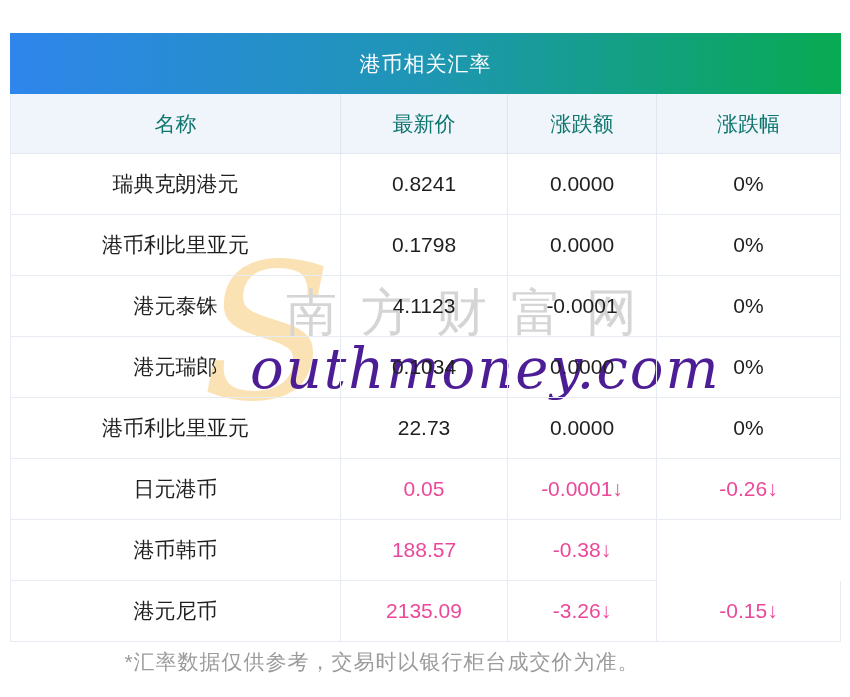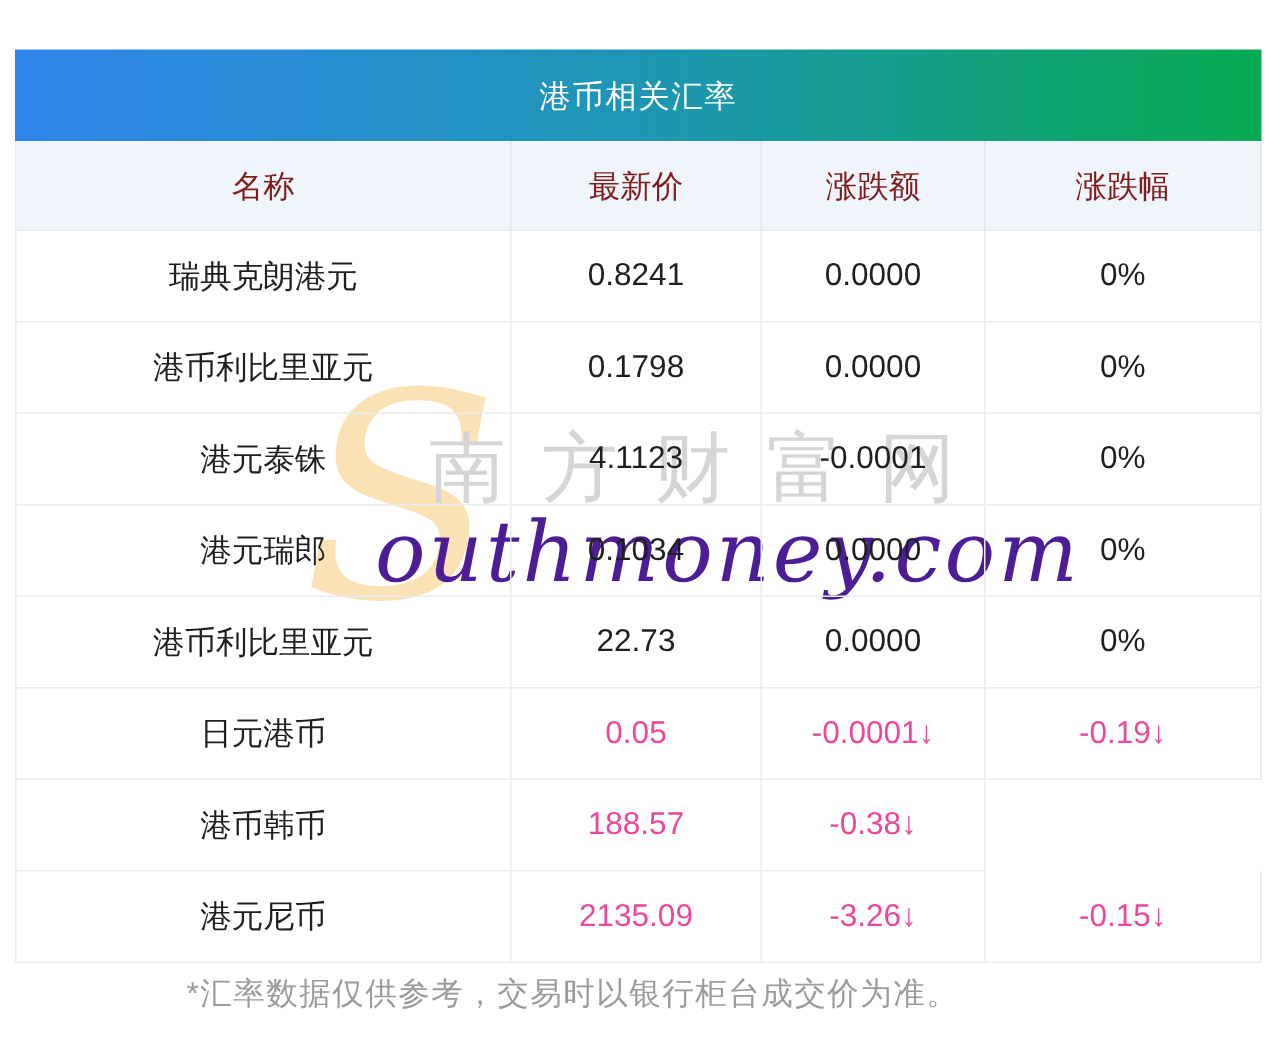--- a/index.html
+++ b/index.html
@@ -39,21 +39,21 @@
   .cell{
     display:flex;align-items:center;justify-content:center;
     box-sizing:border-box;
     border-right:1px solid #e7ecf3;
     border-bottom:1px solid #e7ecf3;
     font-size:21px;
     background:transparent;
   }
   .cell:first-child{border-left:1px solid #e7ecf3;}
   .thead-row .cell{
-    color:#7f1d1d;
+    color:#0f766e;
     border-right-color:#dfe5ee;
     border-bottom-color:#e3e8f0;
     background:transparent;
   }
   .down{color:#ec4899;}
   
   .watermark{
     position:absolute;z-index:1;left:0;top:0;width:100%;height:100%;
     pointer-events:none;overflow:hidden;
   }
@@ -141,21 +141,21 @@
     <div class="cell">港币利比里亚元</div>
     <div class="cell">22.73</div>
     <div class="cell">0.0000</div>
     <div class="cell">0%</div>
   </div>
 
   <div class="row">
     <div class="cell">日元港币</div>
     <div class="cell down">0.05</div>
     <div class="cell down">-0.0001↓</div>
-    <div class="cell down">-0.19↓</div>
+    <div class="cell down">-0.26↓</div>
   </div>
 
   <div class="row">
     <div class="cell">港币韩币</div>
     <div class="cell down">188.57</div>
     <div class="cell down">-0.38↓</div>
   </div>
 
   <div class="row">
     <div class="cell">港元尼币</div>

